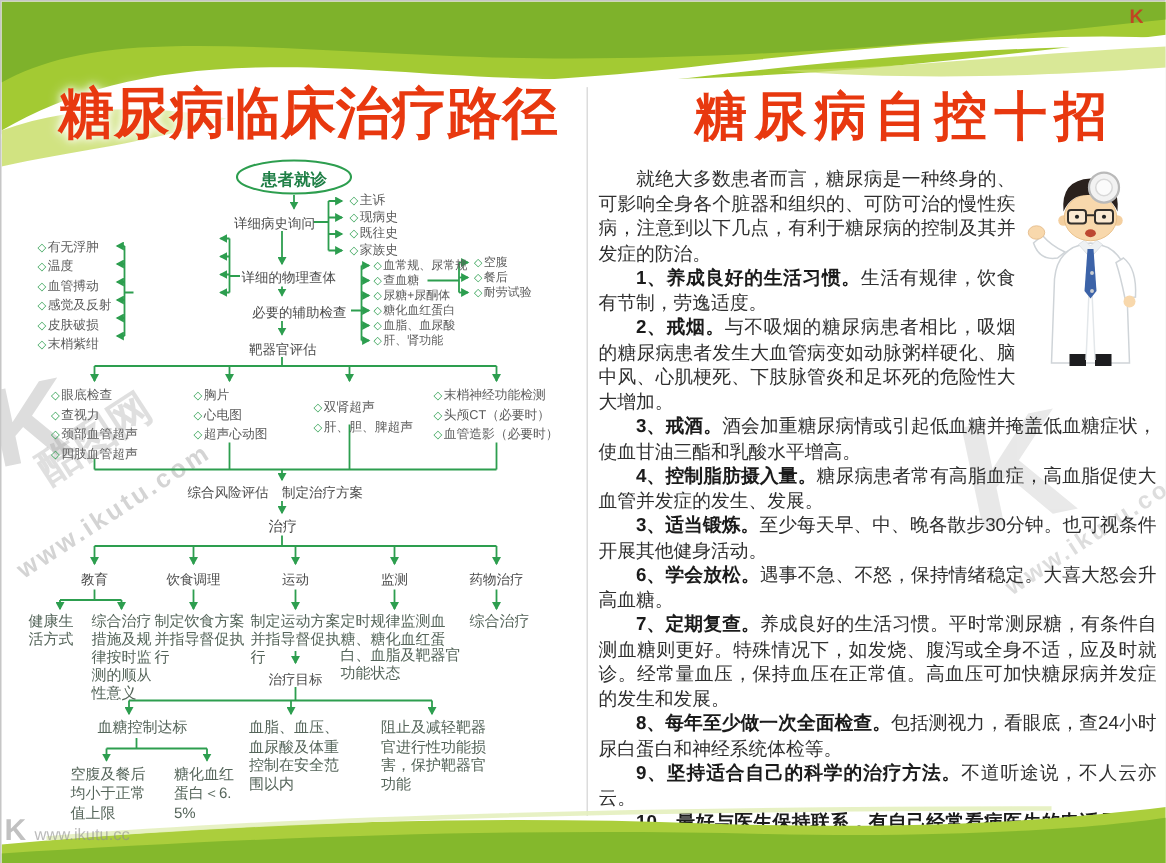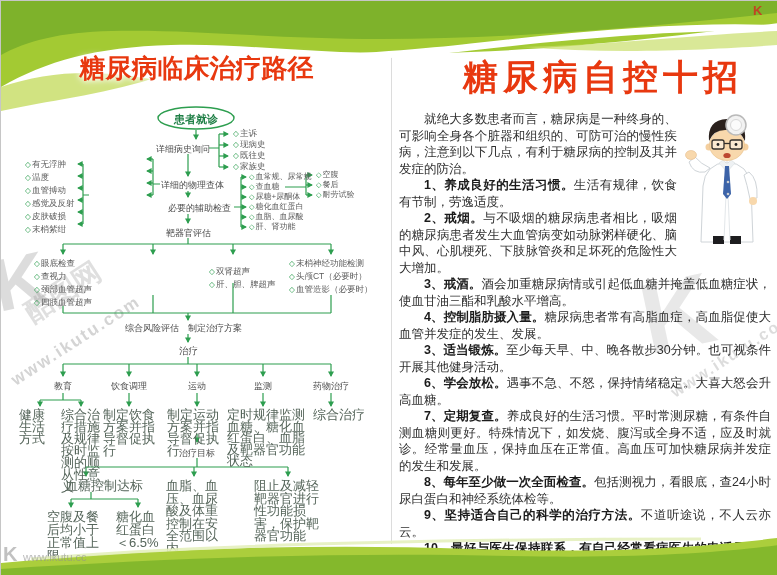--- a/index.html
+++ b/index.html
@@ -6,21 +6,21 @@
   #poster{position:relative;width:777px;height:575px;background:#fff;overflow:hidden;
     border:1px solid #c6c6c6;font-family:"Liberation Sans","DejaVu Sans",sans-serif;}
   .abs{position:absolute;}
   
   .ptitle{font-weight:700;color:#e8380f;white-space:nowrap;z-index:30;
     text-shadow:0 0 5px #fff,0 0 9px #fff;}
   
   .fnode{font-weight:400;color:#4c4c4c;font-size:9px;white-space:nowrap;z-index:12;}
   .flist{font-size:8.5px;color:#5c5c5c;line-height:12px;white-space:nowrap;z-index:12;}
   .flist div::before,.di::before{content:"◇";color:#2d9e4f;margin-right:1px;font-size:90%;}
-  .ftext{font-size:13px;color:#55655a;line-height:12px;word-break:break-all;z-index:12;}
+  .ftext{font-size:10px;color:#55655a;line-height:12px;word-break:break-all;z-index:12;}
   .start-label{font-weight:700;color:#1f7f46;font-size:11px;text-align:center;z-index:12;}
   
   #rp-text{position:absolute;left:398px;top:110px;width:372px;z-index:12;
     font-size:12.5px;line-height:16.5px;color:#2f2f2f;text-align:justify;}
   #rp-text p{margin:0;text-indent:2em;}
   #rp-text b{color:#1b1b1b;}
   .doctor{float:right;width:88px;height:134px;margin:0 0 4px 6px;
     shape-outside:inset(0);}
   
   .wm{color:#8f8f8f;font-weight:700;white-space:nowrap;z-index:8;pointer-events:none;}
@@ -50,21 +50,21 @@
     <path d="M0,86 C45,70 95,68 150,78 C100,94 45,100 0,110 Z" fill="#c9de6b" opacity="0.85"></path>
     <path d="M777,30 C690,34 610,44 520,46 C620,54 720,48 777,44 Z" fill="#c9de6b" opacity="0.7"></path>
   </svg>
 
   <svg class="abs wave" style="left:0;top:532px" width="777" height="43" viewBox="0 0 777 43">
     <path d="M0,43 V30 C150,16 310,10 470,16 C620,21 710,13 777,5 V43 Z" fill="#abce3c"></path>
     <path d="M0,43 V36 C190,24 350,19 510,23 C650,26 735,18 777,12 V43 Z" fill="#84b82c"></path>
     <path d="M30,26 C200,12 420,6 700,6" stroke="#e4efbe" stroke-width="3" fill="none" opacity="0.9"></path>
   </svg>
 
-  <div class="abs ptitle" style="left:38px;top:50px;width:315px;text-align:center;font-size:26px">糖尿病临床治疗路径</div>
+  <div class="abs ptitle" style="left:38px;top:50px;width:315px;text-align:right;font-size:37px">糖尿病临床治疗路径</div>
   <div class="abs ptitle" style="left:452px;top:53px;width:300px;text-align:center;font-size:35px;letter-spacing:5px">糖尿病自控十招</div>
 
   <svg class="abs" style="left:0;top:0;z-index:10" width="390" height="575" viewBox="0 0 390 575">
     <defs>
       <marker id="ar" markerWidth="6" markerHeight="6" refX="4.6" refY="3" orient="auto" markerUnits="userSpaceOnUse">
         <path d="M0,0 L5.5,3 L0,6 Z" fill="#2d9e4f"></path>
       </marker>
     </defs>
     <g stroke="#2d9e4f" stroke-width="1.2" fill="none">
       <ellipse cx="195" cy="117" rx="38" ry="11" stroke-width="1.4"></ellipse>
@@ -169,20 +169,25 @@
     <div>耐劳试验</div>
   </div>
 
   <div class="abs fnode" style="left:165px;top:226px">靶器官评估</div>
   <div class="abs flist" style="left:33px;top:256px">
     <div>眼底检查</div>
     <div>查视力</div>
     <div>颈部血管超声</div>
     <div>四肢血管超声</div>
   </div>
+  <div class="abs flist" style="left:128px;top:256px">
+    <div>胸片</div>
+    <div>心电图</div>
+    <div>超声心动图</div>
+  </div>
   <div class="abs flist" style="left:208px;top:264px">
     <div>双肾超声</div>
     <div>肝、胆、脾超声</div>
   </div>
   <div class="abs flist" style="left:288px;top:256px">
     <div>末梢神经功能检测</div>
     <div>头颅CT（必要时）</div>
     <div>血管造影（必要时）</div>
   </div>
 

